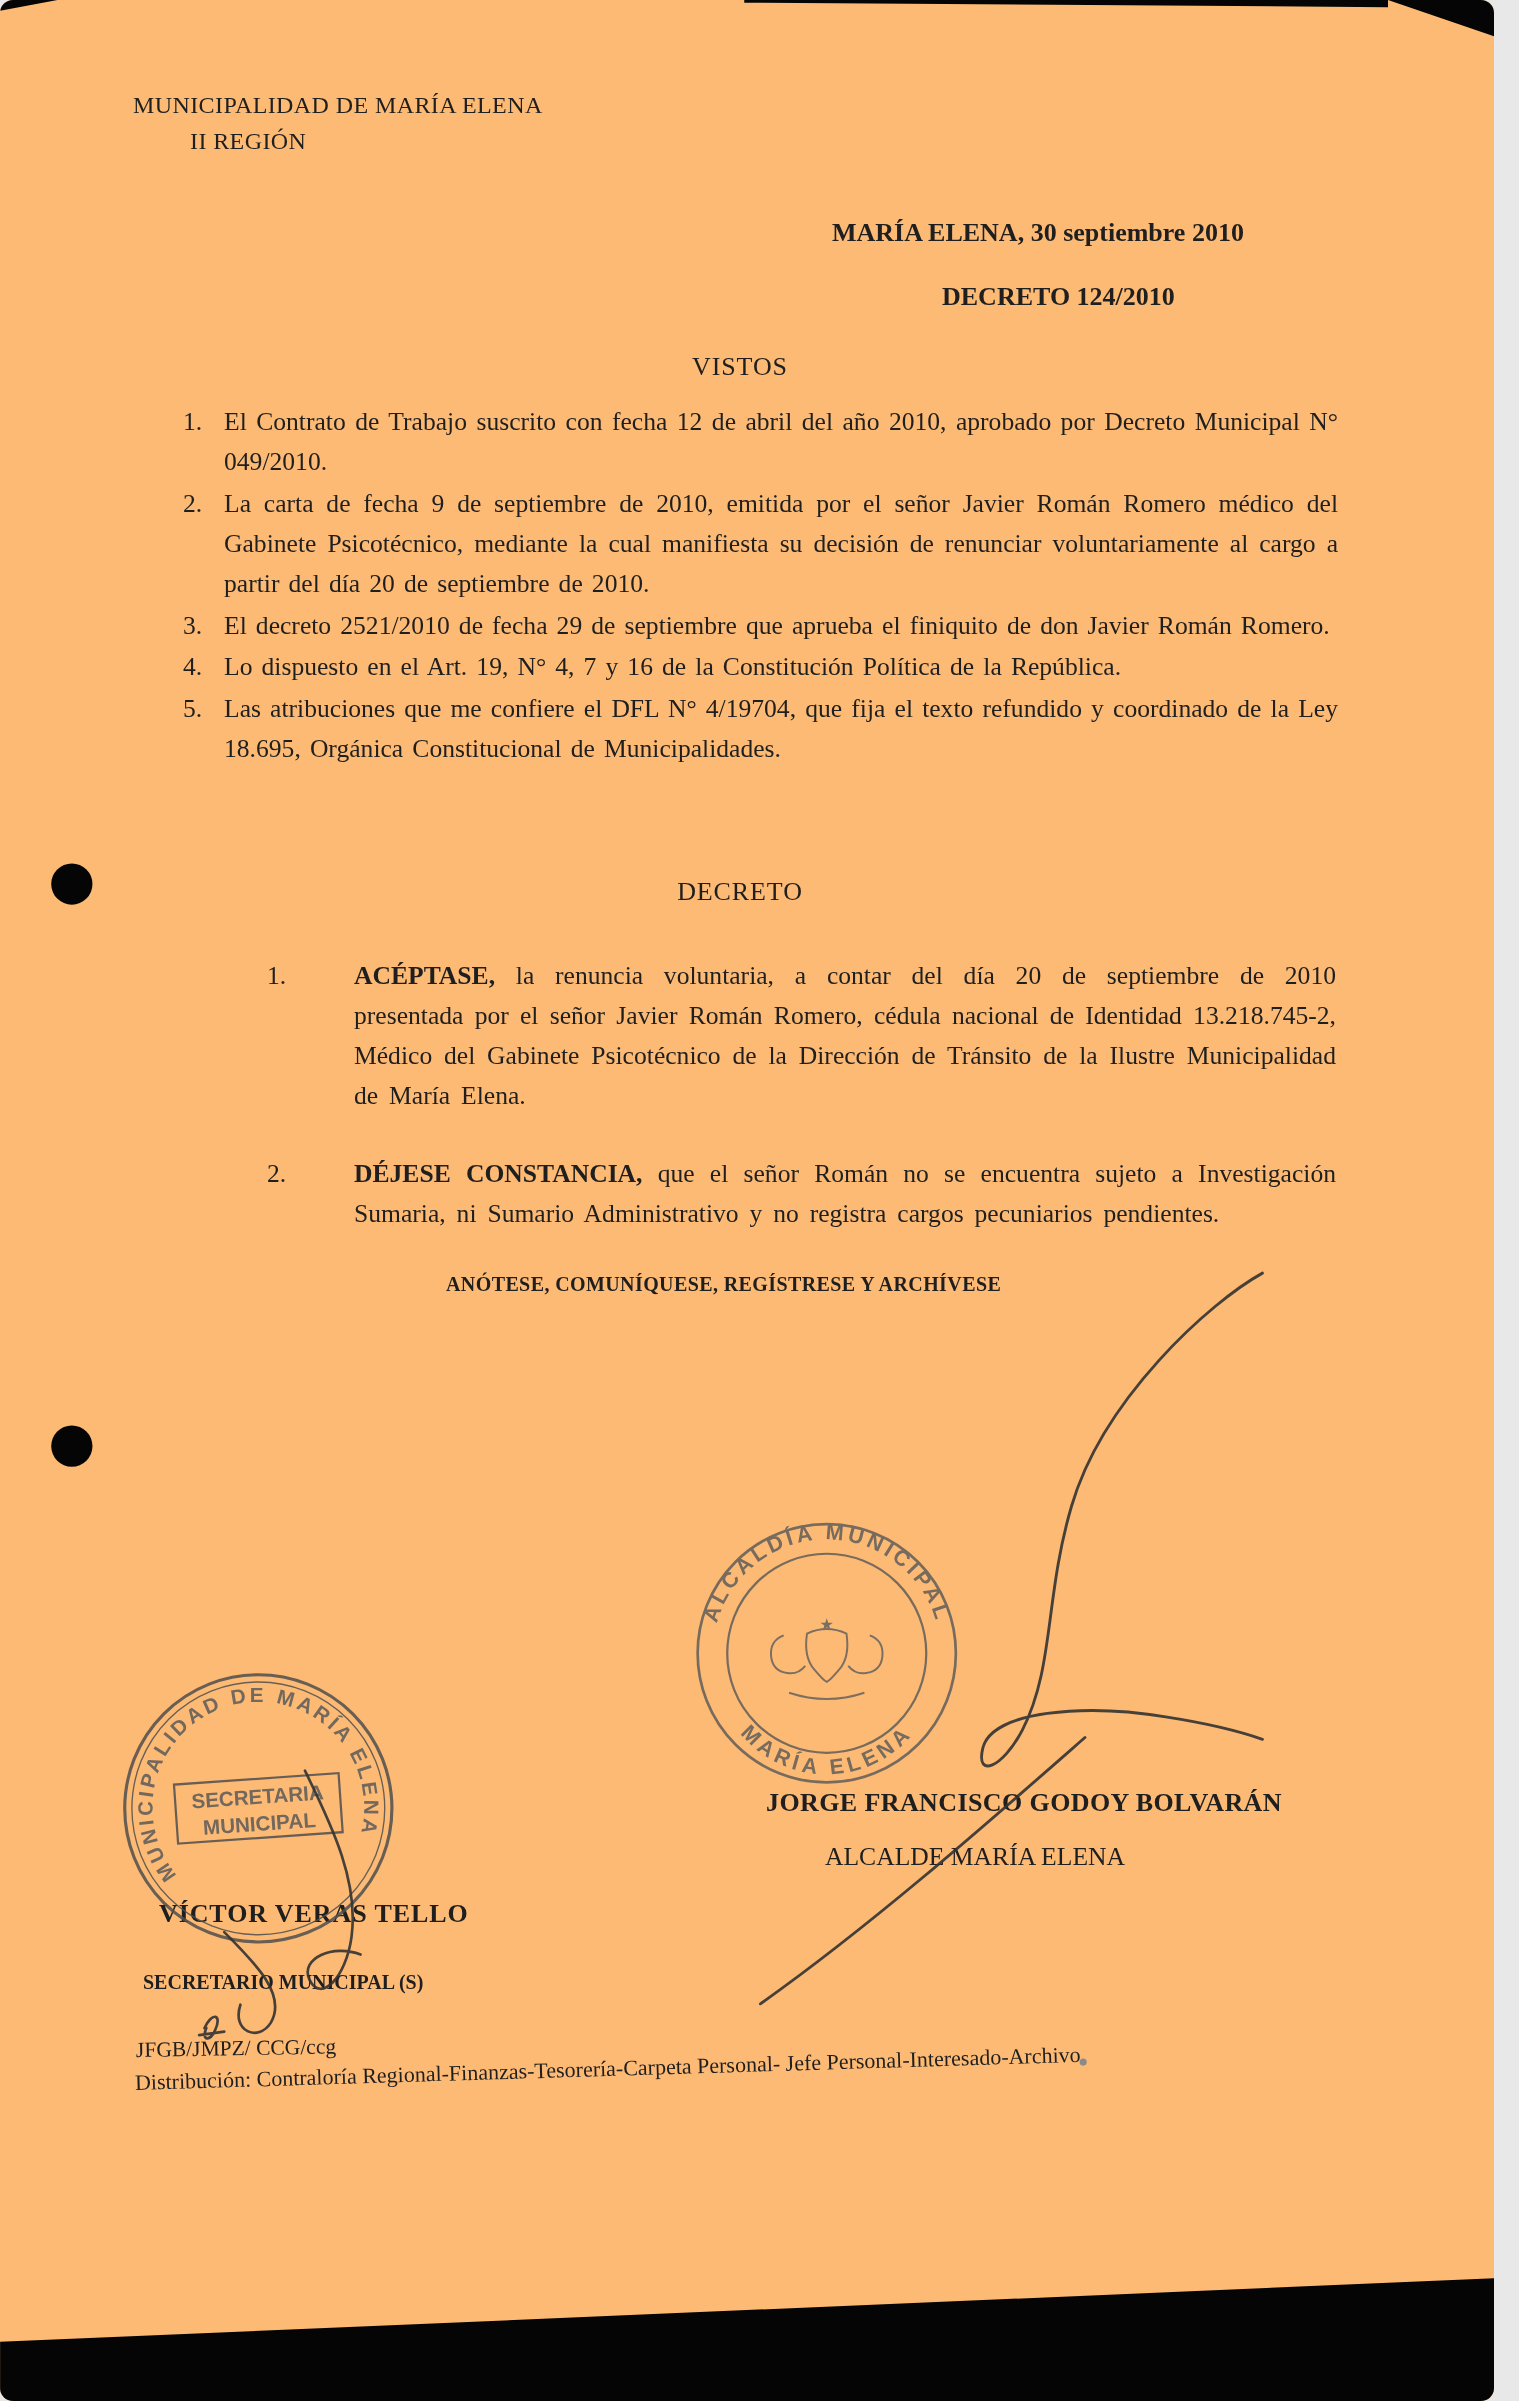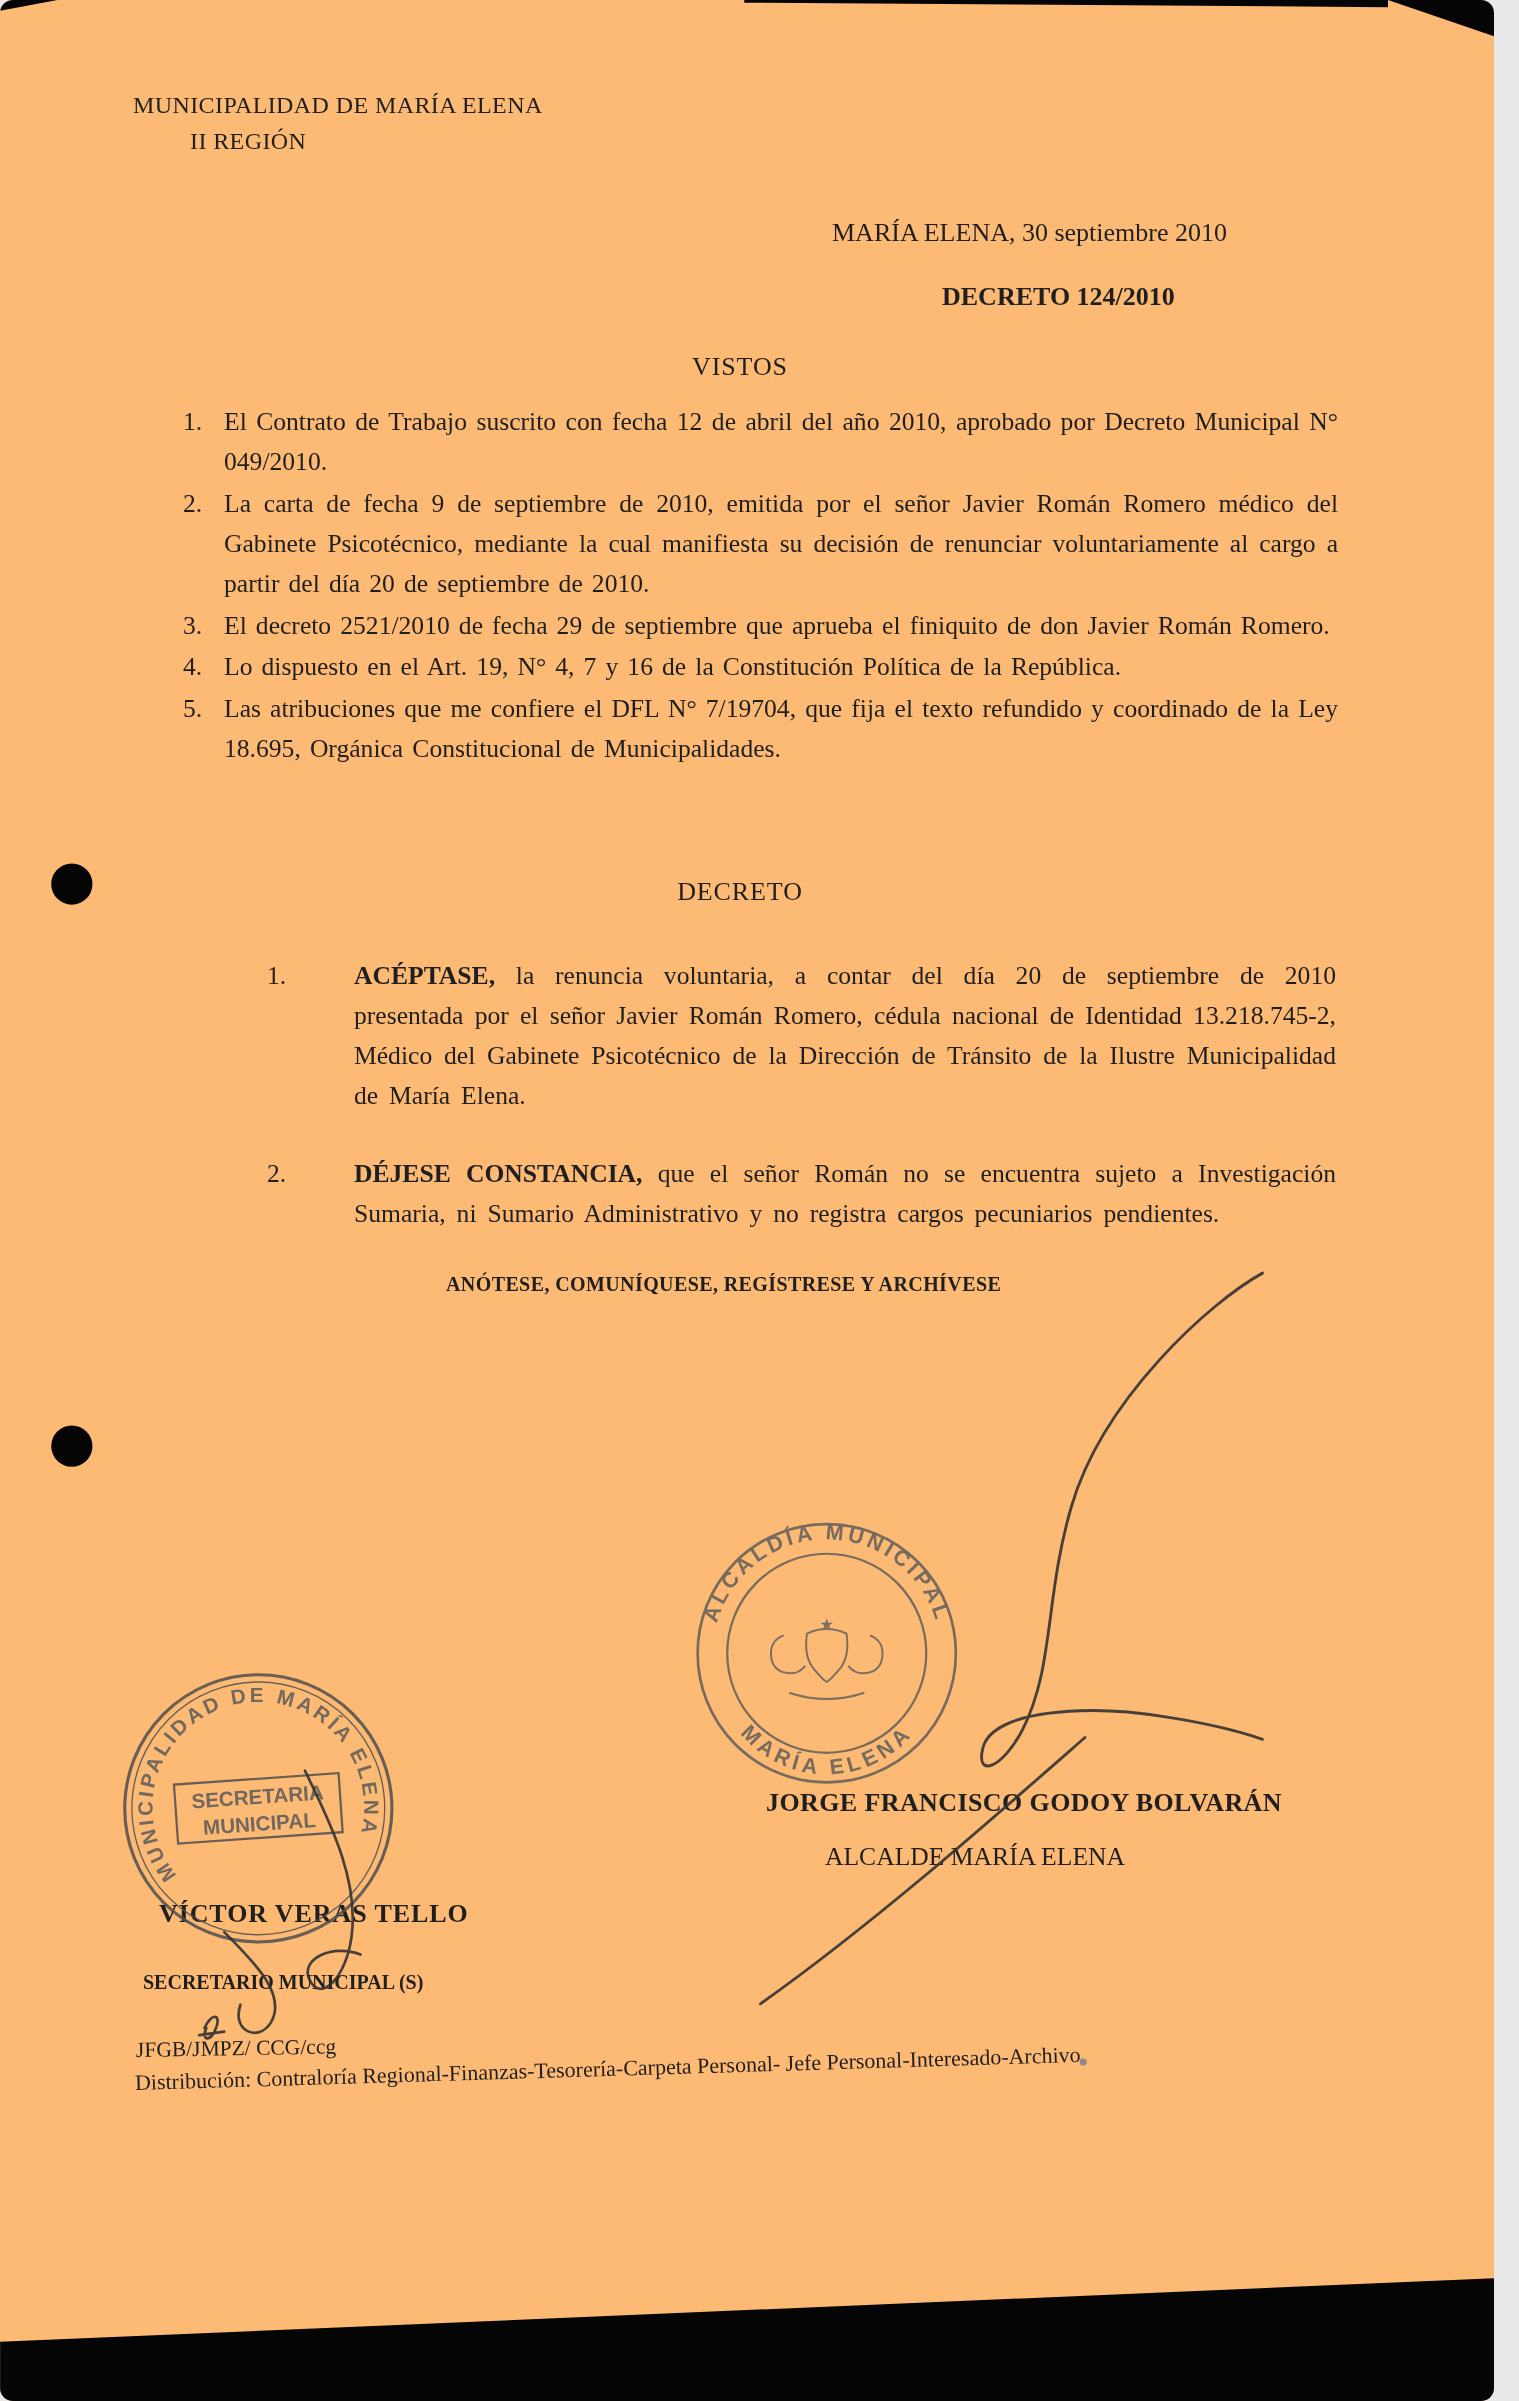--- a/index.html
+++ b/index.html
@@ -8,21 +8,21 @@
     width:1494px;height:2401px;
     background:#fdba74;
     overflow:hidden;
     font-family:"Liberation Serif", serif;
     color:#1f1f1f;
     border-radius:13px;
   }
   .abs{position:absolute;}
   .letterhead1{left:133px;top:92px;font-size:24px;letter-spacing:0.4px;}
   .letterhead2{left:190px;top:128px;font-size:24px;letter-spacing:0.4px;}
-  .dateline{left:832px;top:218px;font-size:26px;}
+  .dateline{left:832px;top:218px;font-size:26px;font-weight:bold;}
   .decree-ref{left:942px;top:282px;font-size:26px;font-weight:bold;}
   .center-title{left:0;top:352px;width:1480px;text-align:center;font-size:26px;font-weight:normal;letter-spacing:0.9px;}
   .decreto-title{top:877px;}
   .num-list{left:183px;top:402px;width:1155px;font-size:25.6px;line-height:40px;}
   .decreto-list{left:267px;top:956px;width:1069px;}
   .li{display:flex;}
   .num-list .li{margin-bottom:1.8px;}
   .decreto-list .li{margin-bottom:38px;}
   .num{flex:none;width:41px;}
   .txt{flex:1;text-align:justify;margin:0;word-spacing:2.7px;}
@@ -62,21 +62,21 @@
     <div class="li">
       <span class="num">3.</span>
       <p class="txt">El decreto 2521/2010 de fecha 29 de septiembre que aprueba el finiquito de don Javier Román Romero.</p>
     </div>
     <div class="li">
       <span class="num">4.</span>
       <p class="txt">Lo dispuesto en el Art. 19, N° 4, 7 y 16 de la Constitución Política de la República.</p>
     </div>
     <div class="li">
       <span class="num">5.</span>
-      <p class="txt">Las atribuciones que me confiere el DFL N° 7/19704, que fija el texto refundido y coordinado de la Ley 18.695, Orgánica Constitucional de Municipalidades.</p>
+      <p class="txt">Las atribuciones que me confiere el DFL N° 4/19704, que fija el texto refundido y coordinado de la Ley 18.695, Orgánica Constitucional de Municipalidades.</p>
     </div>
   </div>
 
   <div class="abs center-title decreto-title">DECRETO</div>
 
   <div class="abs num-list decreto-list">
     <div class="li">
       <span class="num">1.</span>
       <p class="txt"><b>ACÉPTASE,</b><span> la renuncia voluntaria, a contar del día 20 de septiembre de 2010 presentada por el señor Javier Román Romero, cédula nacional de Identidad 13.218.745-2, Médico del Gabinete Psicotécnico de la Dirección de Tránsito de la Ilustre Municipalidad de María Elena.</span></p>
     </div>

